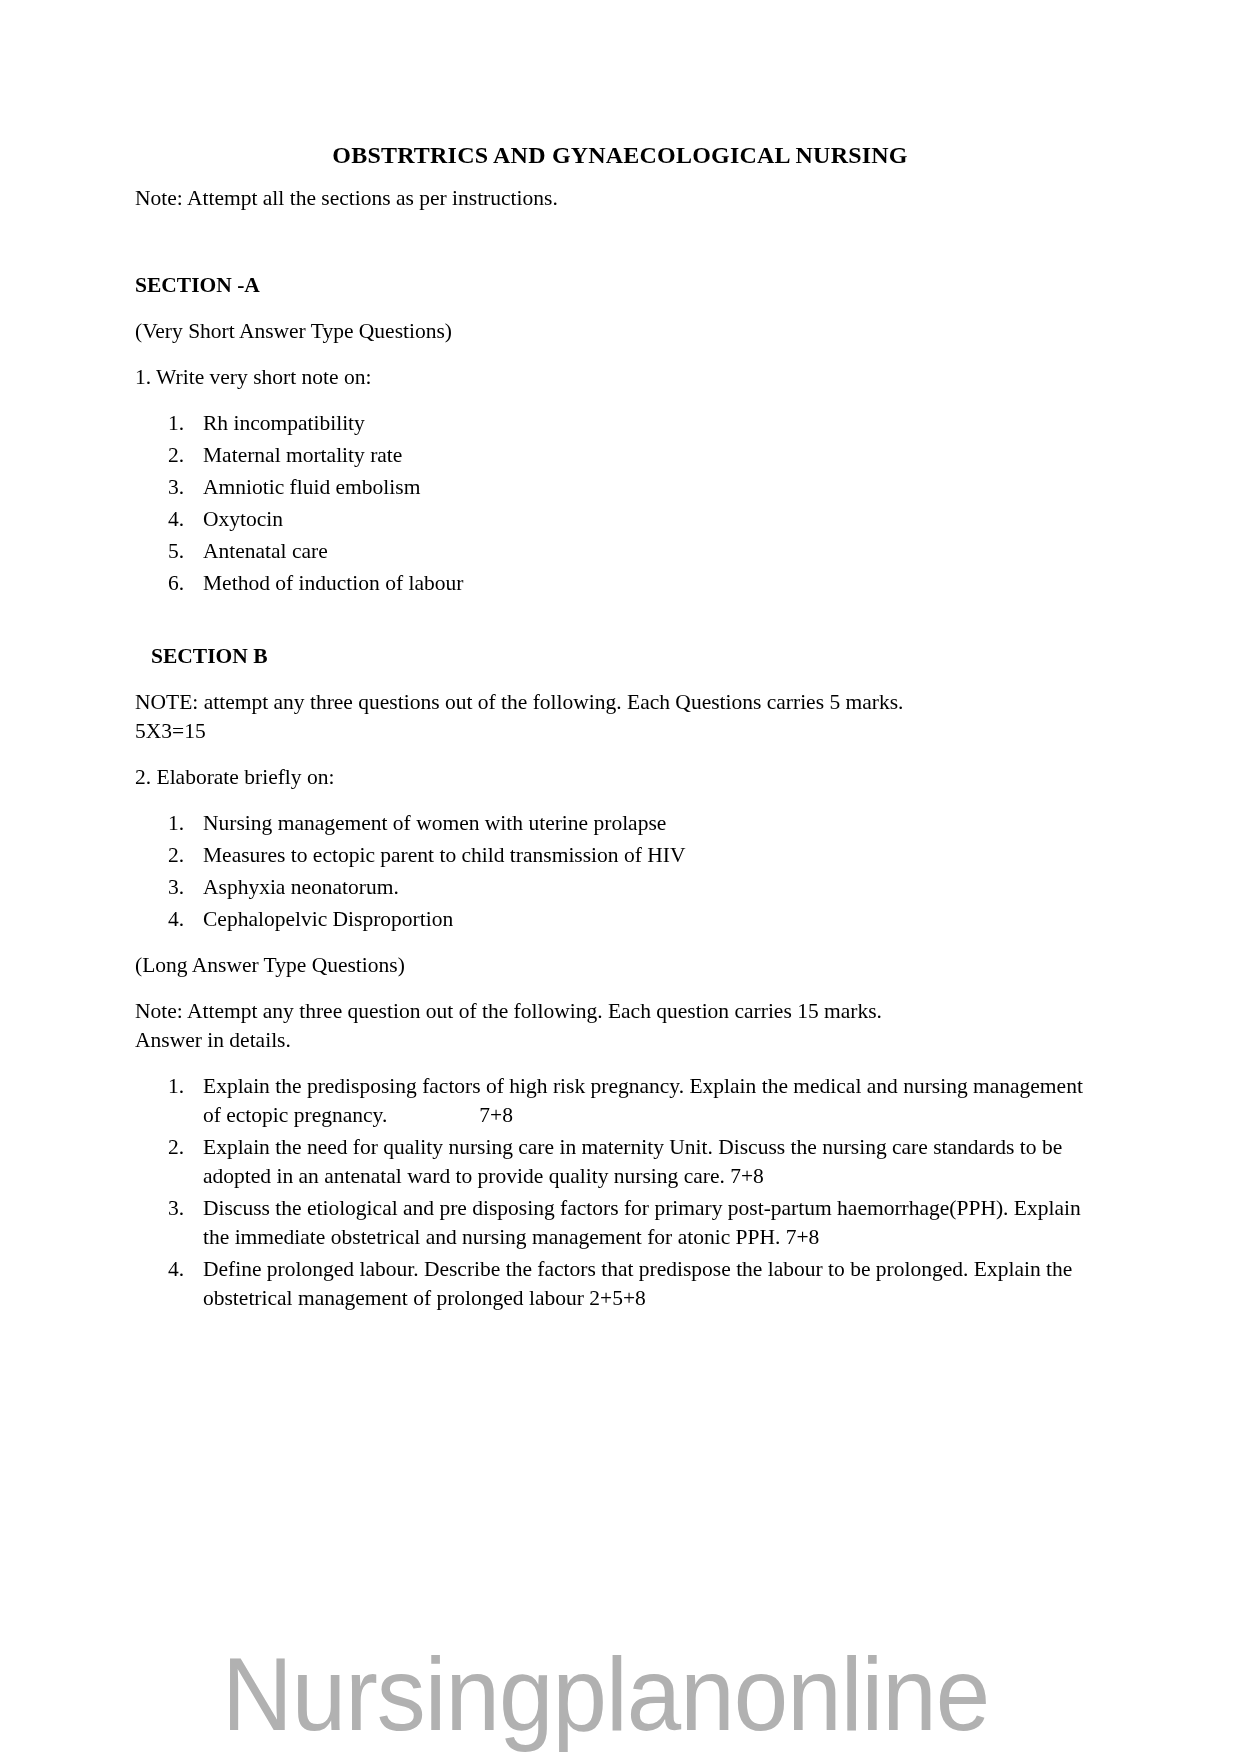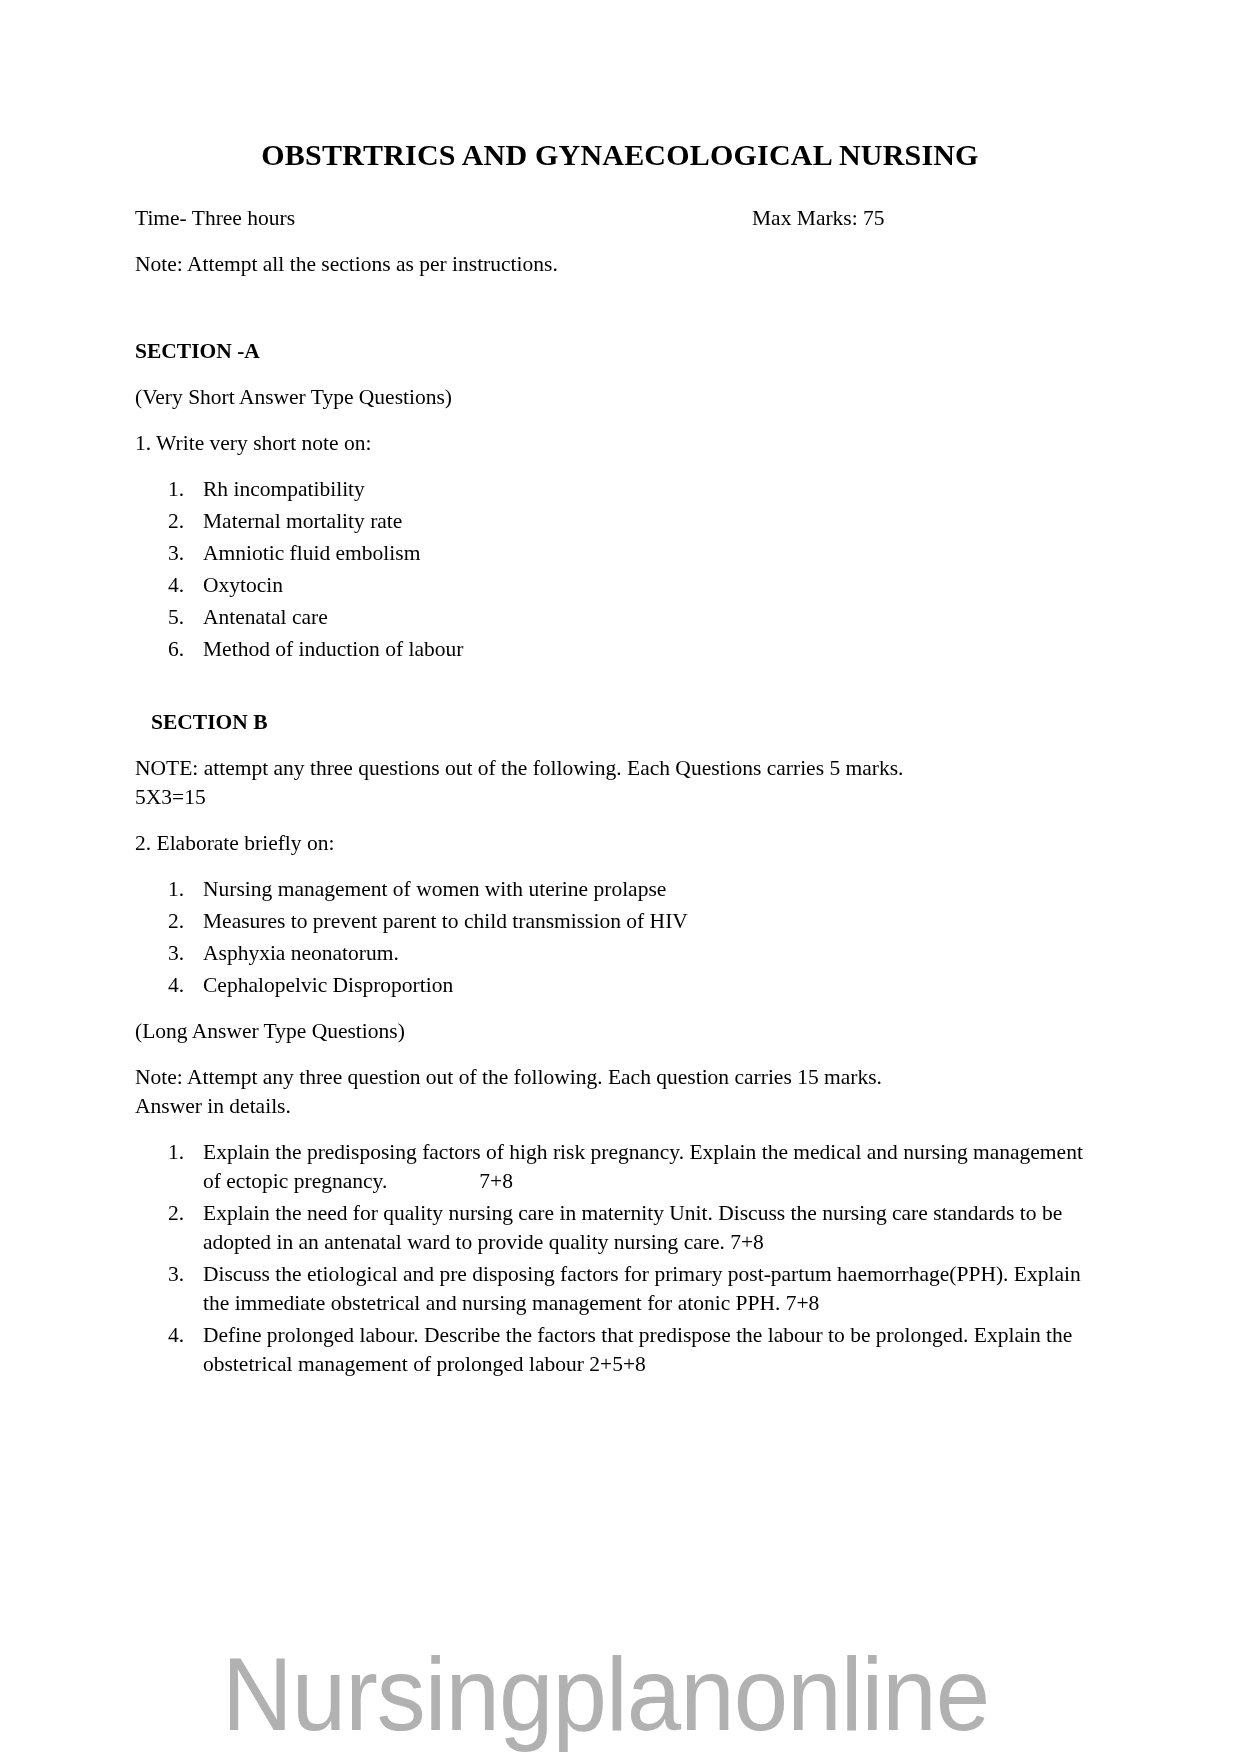--- a/index.html
+++ b/index.html
@@ -4,22 +4,22 @@
 <style>
   html,body{margin:0;padding:0;}
   body{
     width:1240px;height:1754px;background:#ffffff;color:#000;
     font-family:"Liberation Serif", serif;
     font-size:21.5px;line-height:29px;
     position:relative;overflow:hidden;
   }
   .page{padding:140px 135px 0 135px;position:relative;}
   .doc-title{
-    text-align:center;font-weight:bold;font-size:30px;line-height:30px;
-    margin:0 0 34px 0;letter-spacing:.2px;
+    text-align:center;font-weight:bold;font-size:24px;line-height:30px;
+    margin:0 0 14px 0;letter-spacing:.2px;
   }
   .meta-row{position:relative;height:29px;margin:0 0 17px 0;}
   .meta-row .max-marks{position:absolute;left:617px;top:0;}
   p{margin:0 0 17px 0;}
   .sec-heading{font-weight:bold;margin:0 0 17px 0;}
   .mt-a{margin-top:58px;}
   .mt-b{margin-top:44px;margin-left:16px;}
   ol.qlist{
     list-style:none;margin:8px 0 17px 0;padding:0;counter-reset:n;
   }
@@ -40,24 +40,20 @@
     white-space:nowrap;letter-spacing:-1px;
   }
 </style>
 </head>
 <body>
 
 <div class="page">
 
   <h1 class="doc-title">OBSTRTRICS AND GYNAECOLOGICAL NURSING</h1>
 
-  <div class="meta-row">
-    <span>Time- Three hours</span>
-    <span class="max-marks">Max Marks: 75</span>
-  </div>
 
   <p>Note: Attempt all the sections as per instructions.</p>
 
   <p class="sec-heading mt-a">SECTION -A</p>
   <p>(Very Short Answer Type Questions)</p>
   <p>1. Write very short note on:</p>
 
   <ol class="qlist">
     <li><span>Rh incompatibility</span></li>
     <li><span>Maternal mortality rate</span></li>
@@ -67,21 +63,21 @@
     <li><span>Method of induction of labour</span></li>
   </ol>
 
   <p class="sec-heading mt-b">SECTION B</p>
   <p><span>NOTE: attempt any three questions out of the following. Each Questions carries 5 marks.</span><br>
     <span>5X3=15</span></p>
   <p>2. Elaborate briefly on:</p>
 
   <ol class="qlist">
     <li><span>Nursing management of women with uterine prolapse</span></li>
-    <li><span>Measures to prevent parent to child transmission of HIV</span></li>
+    <li><span>Measures to ectopic parent to child transmission of HIV</span></li>
     <li><span>Asphyxia neonatorum.</span></li>
     <li><span>Cephalopelvic Disproportion</span></li>
   </ol>
 
   <p>(Long Answer Type Questions)</p>
   <p><span>Note: Attempt any three question out of the following. Each question carries 15 marks.</span><br>
     <span>Answer in details.</span></p>
 
   <ol class="qlist">
     <li><span>Explain the predisposing factors of high risk pregnancy. Explain the medical and nursing management of ectopic pregnancy.</span><span class="marks-gap"></span><span>7+8</span></li>

